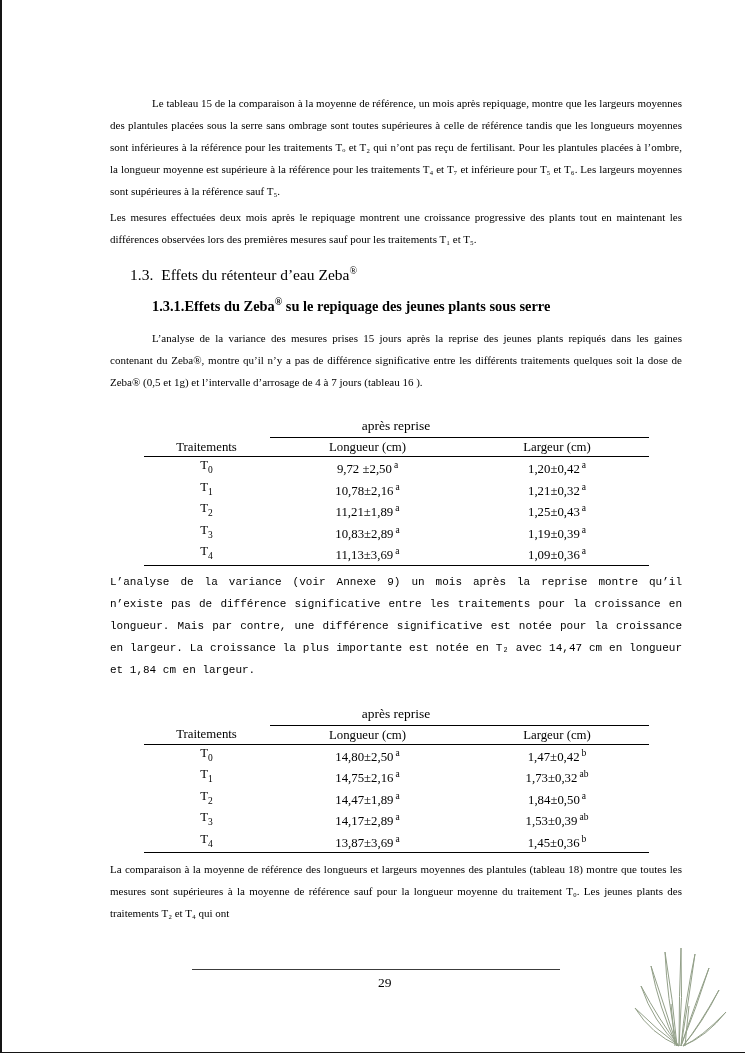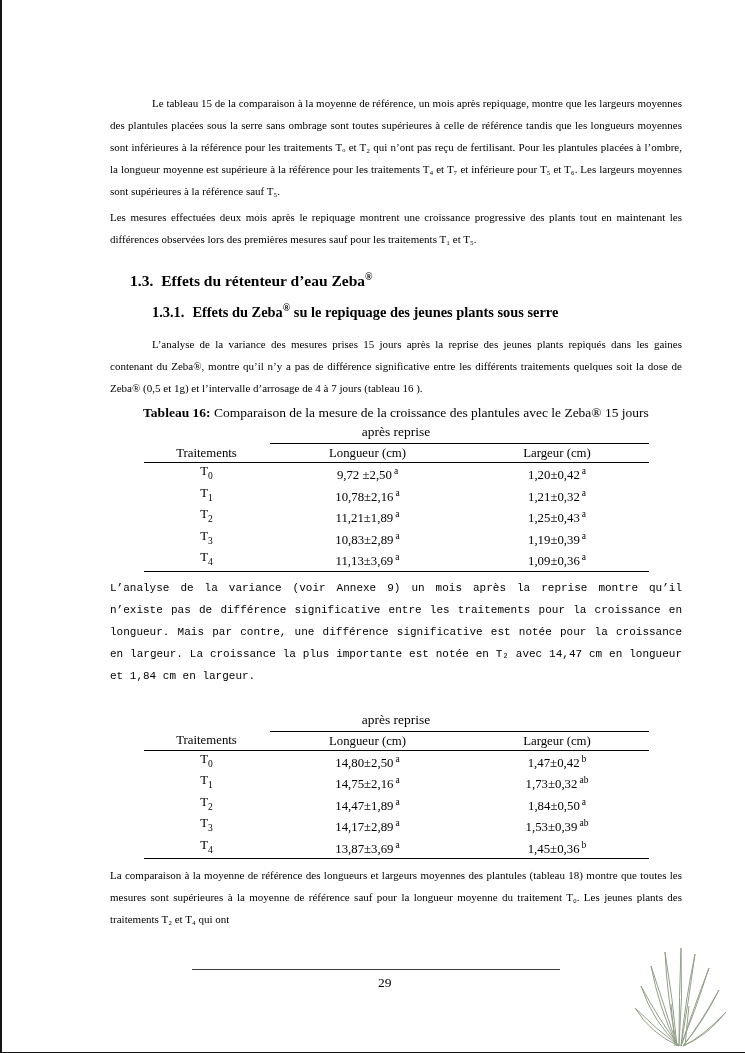--- a/index.html
+++ b/index.html
@@ -13,24 +13,24 @@
     font-family:"Liberation Serif","DejaVu Serif",serif;
     color:#000;
     overflow:hidden;
   }
   .content { position:absolute; left:104px; top:88px; width:580px; }
   p.body { margin:4px; font-size:11px; line-height:22px; text-align:justify; }
   p.indent { text-indent:42px; }
   .mt4 { margin-top:4px;font-family:Liberation Mono, monospace; }
   .mt6 { margin-top:6px; }
 
-  .h13 { margin:16px 0 0 0; padding-left:24px; font-weight:bold; font-size:15.5px; line-height:22px; }
+  .h13 { margin:10px 0 0 0; padding-left:24px; font-weight:normal; font-size:15.5px; line-height:22px; }
   .h13 .hnum { margin-right:8px; }
   .h131 { margin:5px 0 10px 0; padding-left:46px; font-weight:bold; font-size:14.4px; line-height:21px; }
-  .h131 .hnum { margin-right:8px; }
+  .h131 .hnum { }
   .hsup { font-size:10px; vertical-align:super; }
 
   .caption { text-align:center; font-size:13.5px; line-height:19px; margin:4px 0 2px 0; }
   .caption b { font-weight:bold; }
 
   table.data { border-collapse:collapse; margin:0 auto 5px auto; width:505px; font-size:12.8px; table-layout:fixed; }
   table.data col.c1 { width:126px; }
   table.data col.c2 { width:196px; }
   table.data col.c3 { width:183px; }
   table.data th, table.data td {
@@ -60,21 +60,21 @@
       <span class="hnum">1.3.</span><span><span>Effets du rétenteur d’eau Zeba</span><sup class="hsup">®</sup></span>
     </div>
 
     <div class="h131">
       <span class="hnum">1.3.1.</span><span><span>Effets du Zeba</span><sup class="hsup">®</sup><span> su le repiquage des jeunes plants sous serre</span></span>
     </div>
 
     <p class="body indent">L’analyse de la variance des mesures prises 15 jours après la reprise des jeunes plants repiqués dans les gaines contenant du Zeba®, montre qu’il n’y a pas de différence significative entre les différents traitements quelques soit la dose de Zeba® (0,5 et 1g) et l’intervalle d’arrosage de 4 à 7 jours (tableau 16 ).</p>
 
     <div class="caption">
-      <span><b>Tableau 16:</b><span> Comparaison de la mesure de la croissance des plantules avec le Zeba® 15 jours</span></span><br>
+      <br>
       <span>après reprise</span>
     </div>
 
     <table class="data">
       <colgroup>
           <col class="c1">
           <col class="c2">
           <col class="c3">
         </colgroup>
       <thead>

